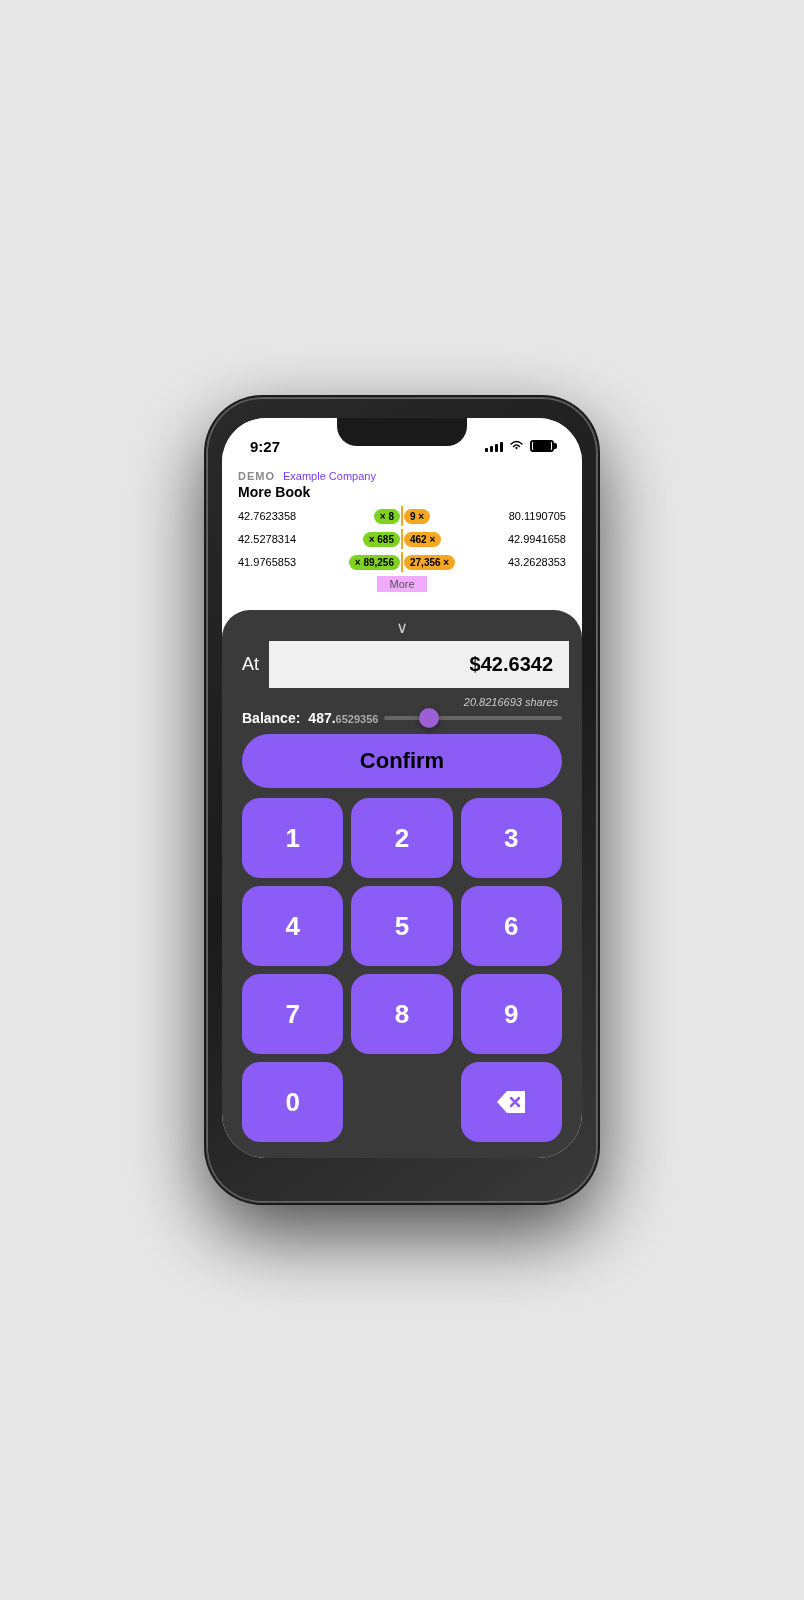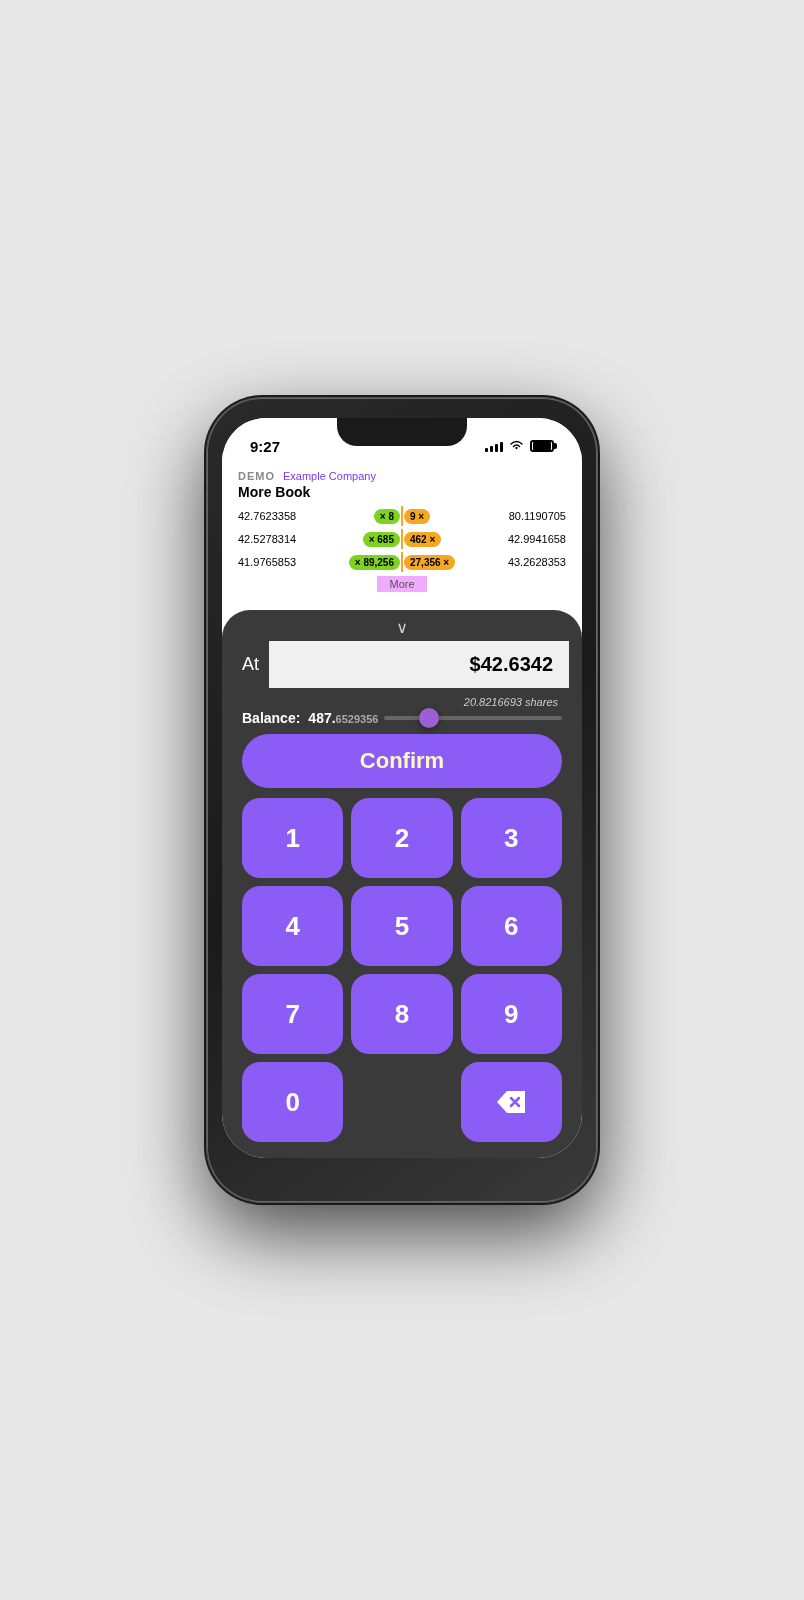--- a/index.html
+++ b/index.html
@@ -363,21 +363,21 @@
       border-radius: 50%;
       position: absolute;
       top: 50%;
       left: 25%;
       transform: translate(-50%, -50%);
       box-shadow: 0 2px 6px rgba(0,0,0,0.4);
     }
 
     .confirm-btn {
       background: #8b5cf6;
-      color: #fef9c3;
+      color: #000000;
       font-size: 22px;
       font-weight: 600;
       border: none;
       border-radius: 30px;
       padding: 14px;
       width: 100%;
       cursor: pointer;
       margin-bottom: 10px;
     }
 

